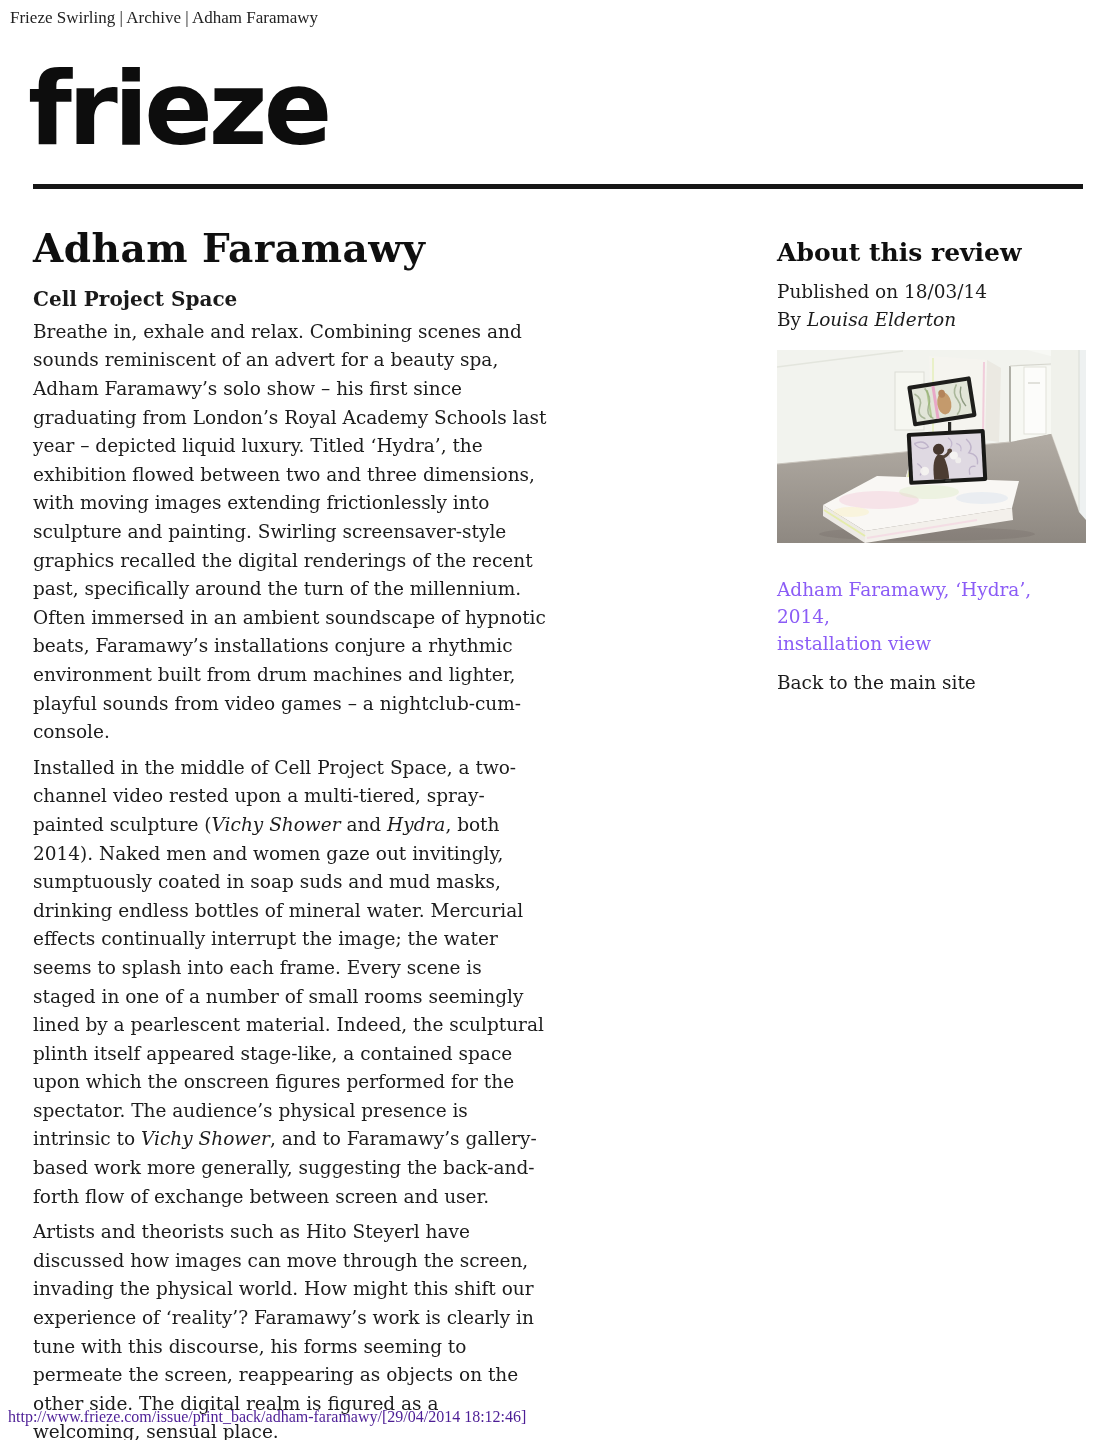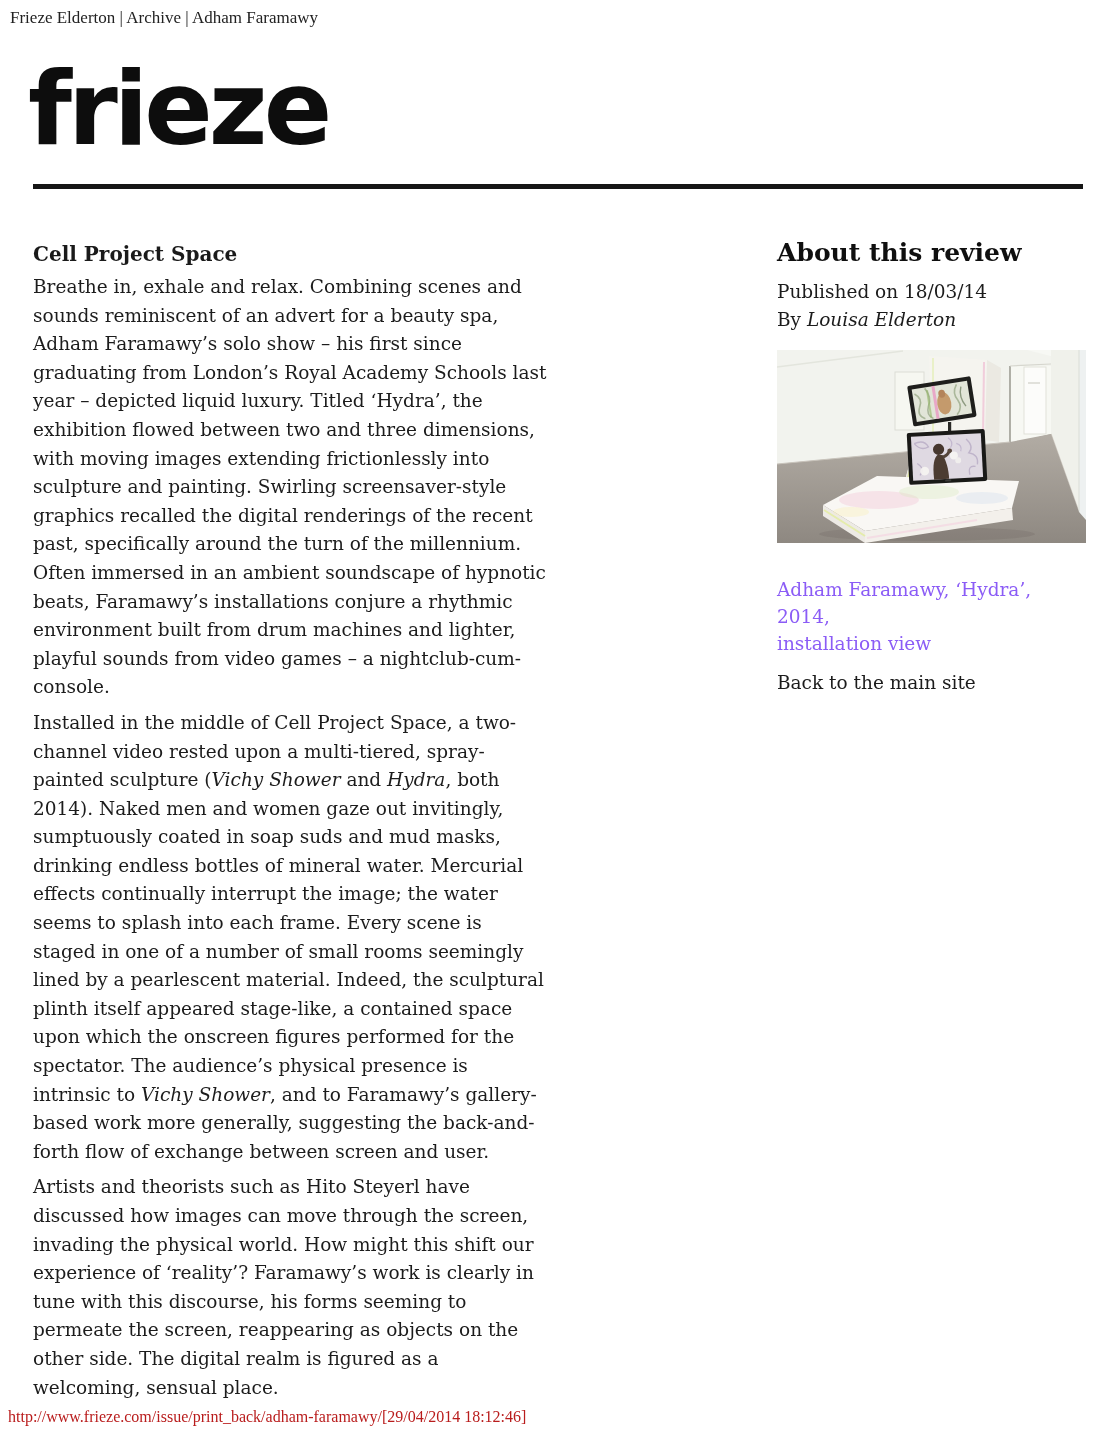--- a/index.html
+++ b/index.html
@@ -53,32 +53,33 @@
     white-space:pre-line; color:#8b5cf6;
   }
   .back-link {
     margin-top:15px; font-size:18.5px; color:#1c1c1c;
     text-decoration:none; display:inline-block; cursor:pointer;
   }
 
   .footer-url {
     position:absolute; left:8px; top:1408px;
     font-family:"Liberation Serif", serif;
-    font-size:16px; color:#b91c1c;
+    font-size:16px; color:#4c1d95;
   }
 </style>
 </head>
 <body>
 
-<div class="browser-title">Frieze Elderton | Archive | Adham Faramawy</div>
+<div class="browser-title">Frieze Swirling | Archive | Adham Faramawy</div>
 
 <div class="logo">frieze</div>
 <div class="rule"></div>
 
 <div class="main-col">
+  <h1 class="article-title">Adham Faramawy</h1>
   <div class="venue">Cell Project Space</div>
   <div>
       <p class="body-para"><span>Breathe in, exhale and relax. Combining scenes and sounds reminiscent of an advert for a beauty spa, Adham Faramawy’s solo show – his first since graduating from London’s Royal Academy Schools last year – depicted liquid luxury. Titled ‘Hydra’, the exhibition flowed between two and three dimensions, with moving images extending frictionlessly into sculpture and painting. Swirling screensaver-style graphics recalled the digital renderings of the recent past, specifically around the turn of the millennium. Often immersed in an ambient soundscape of hypnotic beats, Faramawy’s installations conjure a rhythmic environment built from drum machines and lighter, playful sounds from video games – a nightclub-cum-console.</span></p>
       <p class="body-para"><span>Installed in the middle of Cell Project Space, a two-channel video rested upon a multi-tiered, spray-painted sculpture (</span><em>Vichy Shower</em><span> and </span><em>Hydra</em><span>, both 2014). Naked men and women gaze out invitingly, sumptuously coated in soap suds and mud masks, drinking endless bottles of mineral water. Mercurial effects continually interrupt the image; the water seems to splash into each frame. Every scene is staged in one of a number of small rooms seemingly lined by a pearlescent material. Indeed, the sculptural plinth itself appeared stage-like, a contained space upon which the onscreen figures performed for the spectator. The audience’s physical presence is intrinsic to </span><em>Vichy Shower</em><span>, and to Faramawy’s gallery-based work more generally, suggesting the back-and-forth flow of exchange between screen and user.</span></p>
       <p class="body-para"><span>Artists and theorists such as Hito Steyerl have discussed how images can move through the screen, invading the physical world. How might this shift our experience of ‘reality’? Faramawy’s work is clearly in tune with this discourse, his forms seeming to permeate the screen, reappearing as objects on the other side. The digital realm is figured as a welcoming, sensual place. </span></p>
     </div>
 </div>
 
 <div class="side-col">
   <h2 class="side-heading">About this review</h2>

